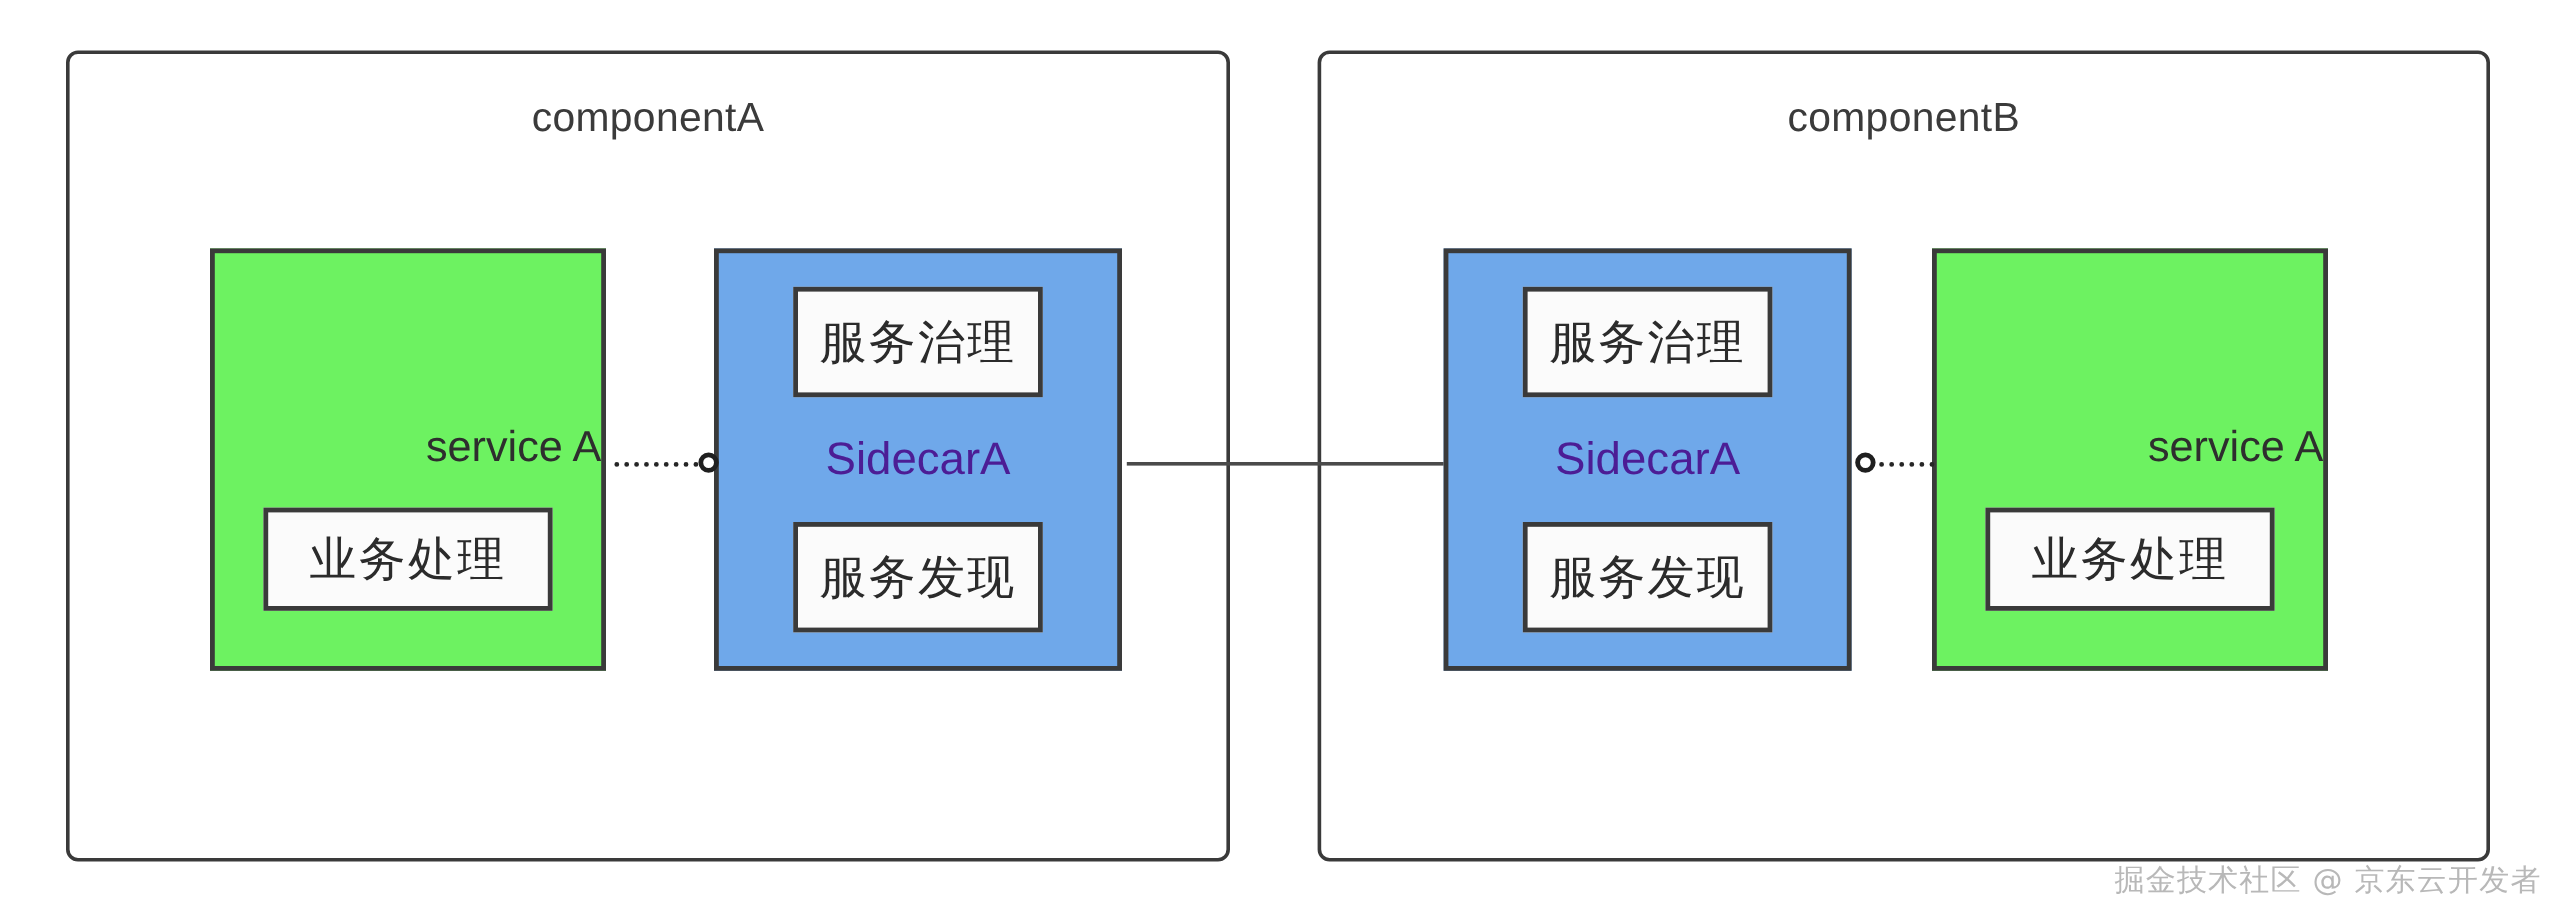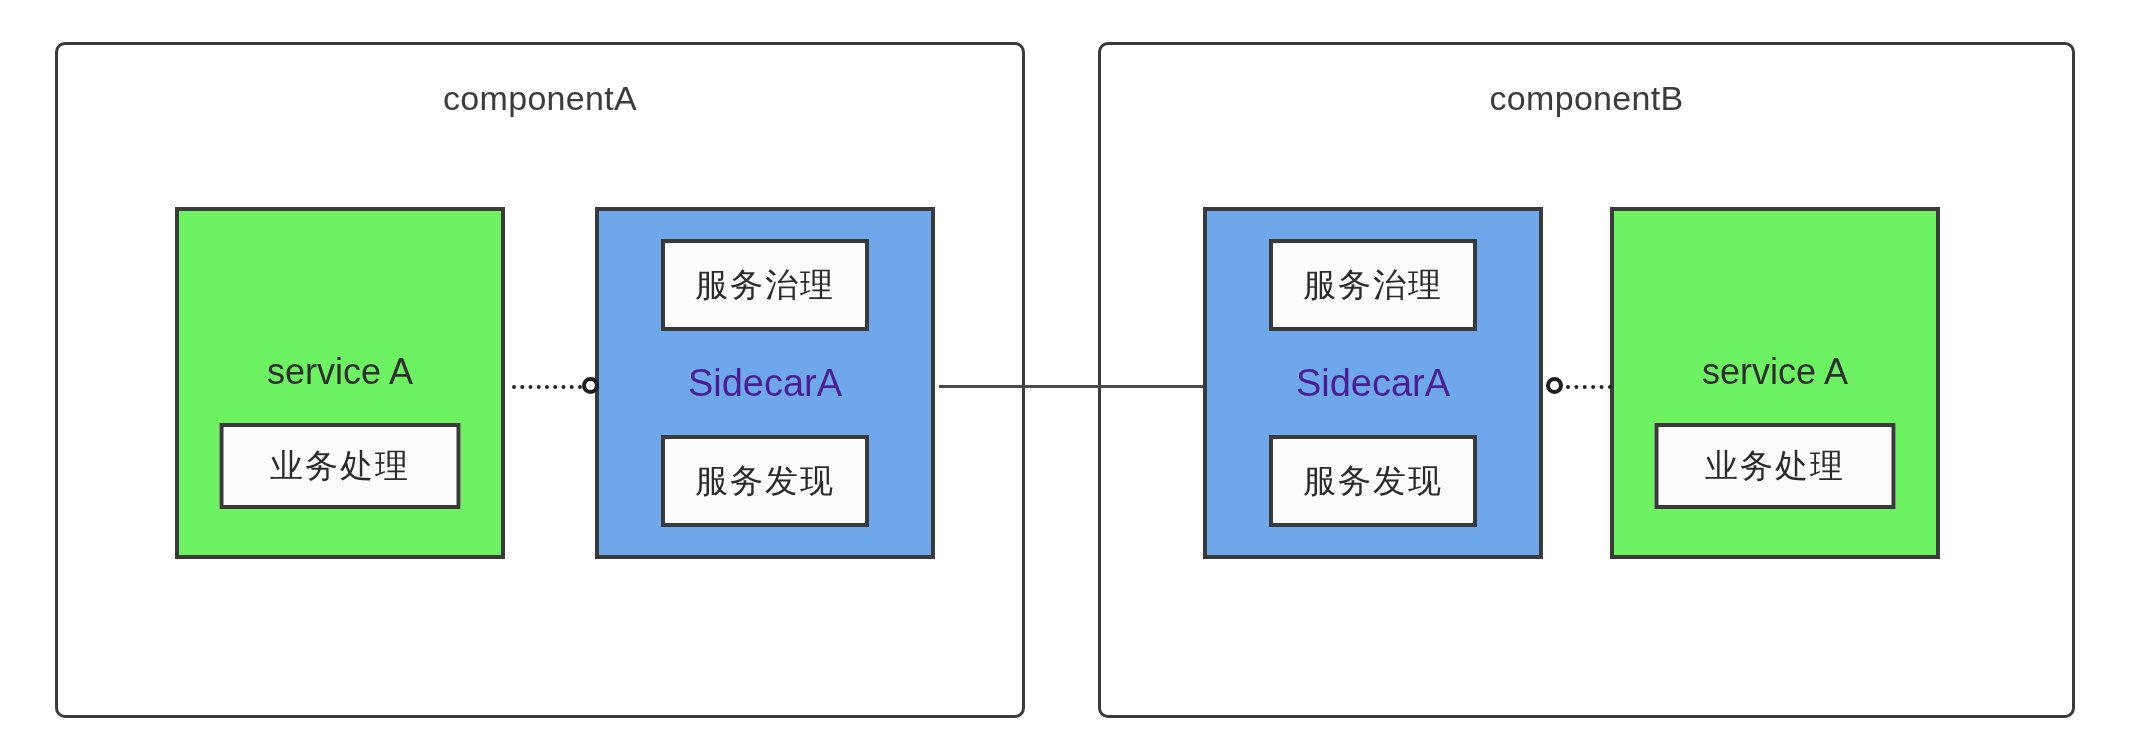--- a/index.html
+++ b/index.html
@@ -41,21 +41,21 @@
   }
 
   
   .service-box {
     position: absolute;
     box-sizing: border-box;
     background: #6df261;
     border: 4px solid #3a3a3a;
     display: flex;
     flex-direction: column;
-    align-items: center;
+    align-items: flex-end;
     justify-content: center;
   }
   .service-label {
     font-size: 36px;
     color: #2e2e2e;
     line-height: 1;
     margin-bottom: 22px;
   }
 
   
@@ -78,21 +78,21 @@
 
   
   .chip {
     box-sizing: border-box;
     background: #fbfbfb;
     border: 4px solid #3a3a3a;
     display: flex;
     align-items: center;
     justify-content: center;
     font-family: Liberation Sans, sans-serif;
-    font-size: 33px;
+    font-size: 39px;
     color: #2b2b2b;
     white-space: nowrap;
     letter-spacing: 2px;
   }
   .chip-sidecar { width: 208px; height: 92px; }
   .chip-service {
     width: 241px; height: 86px;
     position: absolute;
     left: 50%;
     transform: translateX(-50%);
@@ -181,14 +181,15 @@
   </div>
 
   <div class="conn conn-dotted" id="conn-dotted-left"></div>
   <div class="conn-circle" id="conn-circle-left"></div>
 
   <div class="conn conn-solid" id="conn-solid-center"></div>
 
   <div class="conn-circle" id="conn-circle-right"></div>
   <div class="conn conn-dotted" id="conn-dotted-right"></div>
 
+  <div id="watermark">掘金技术社区 @ 京东云开发者</div>
 
 </div>
 
 </body></html>

